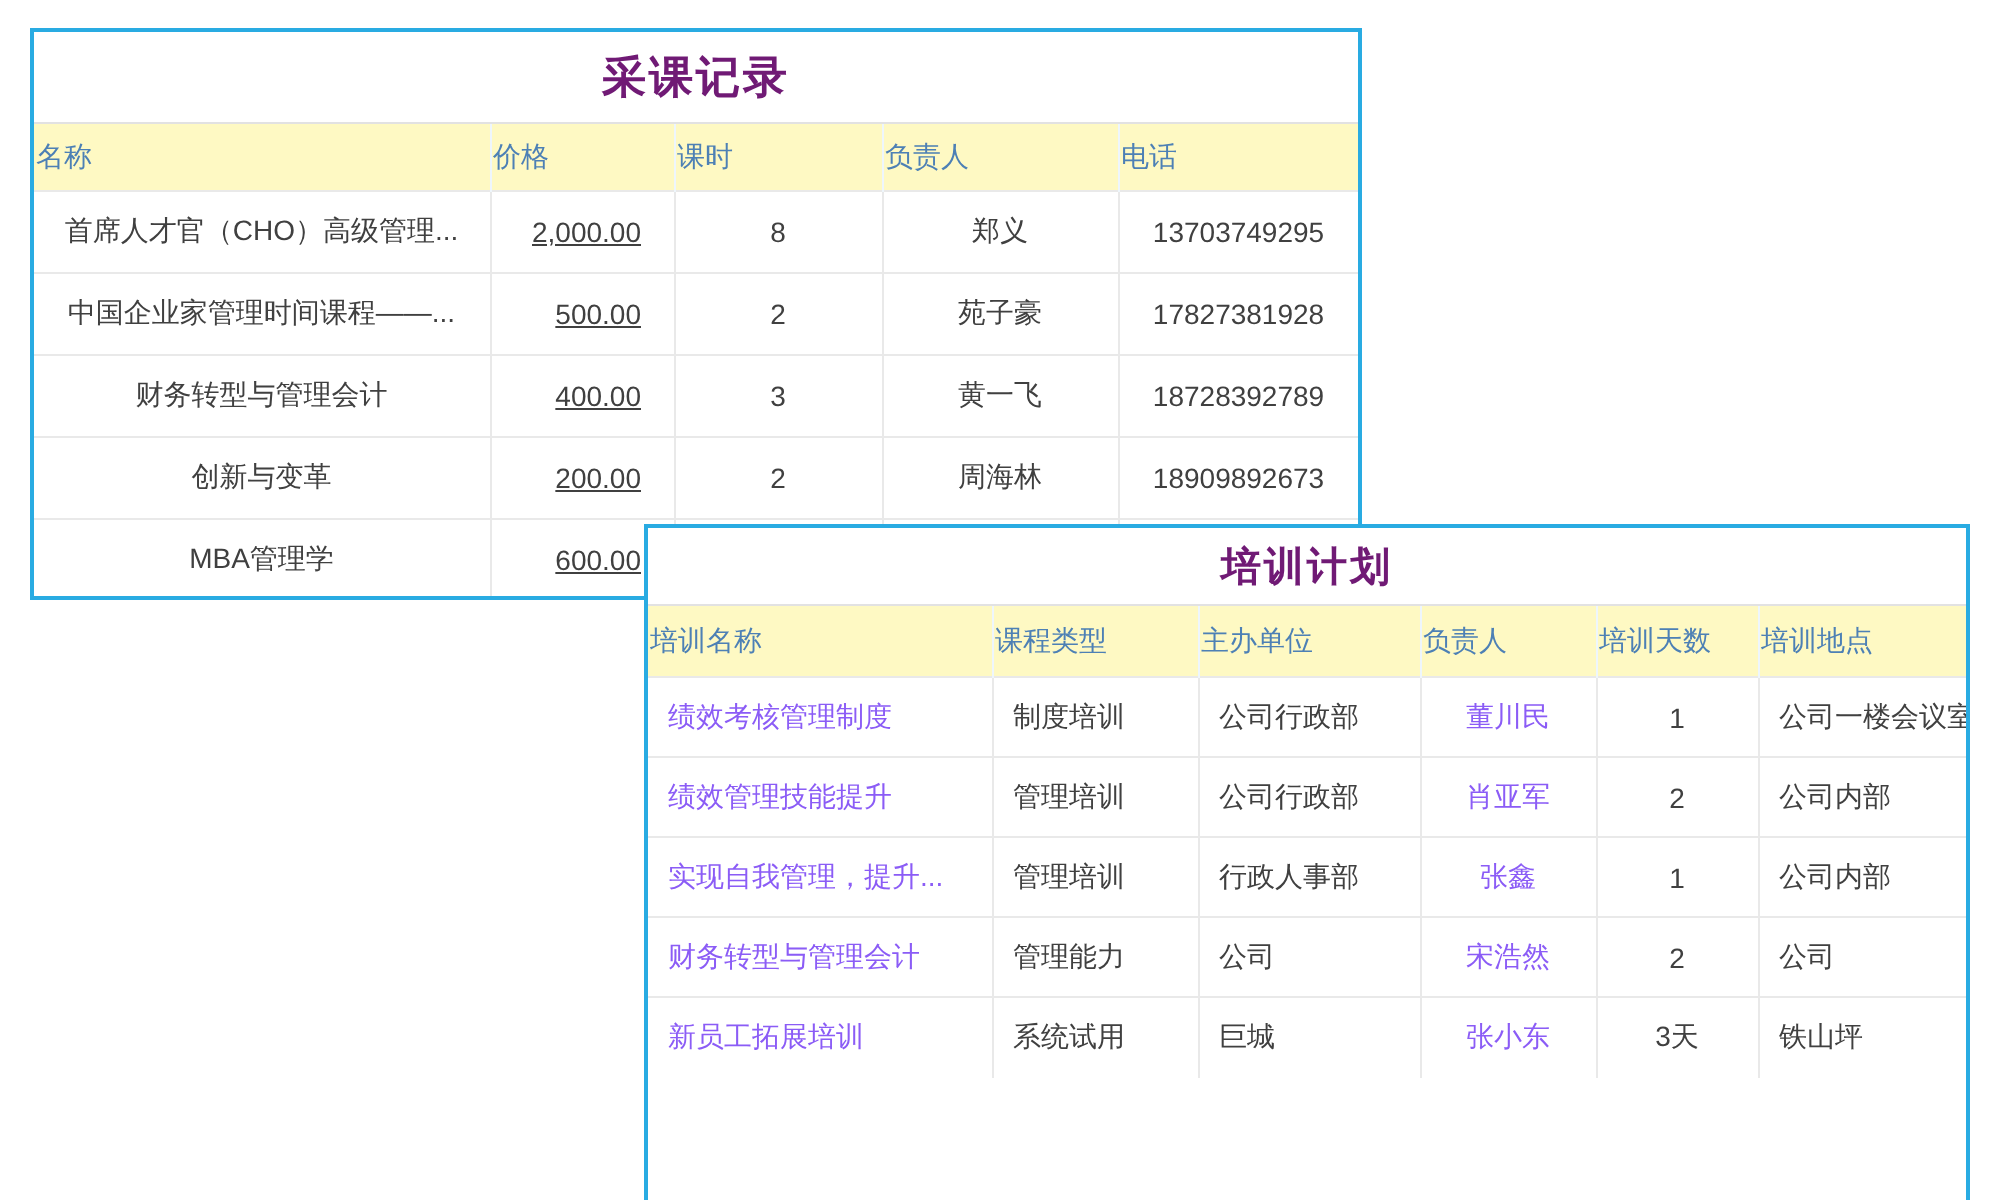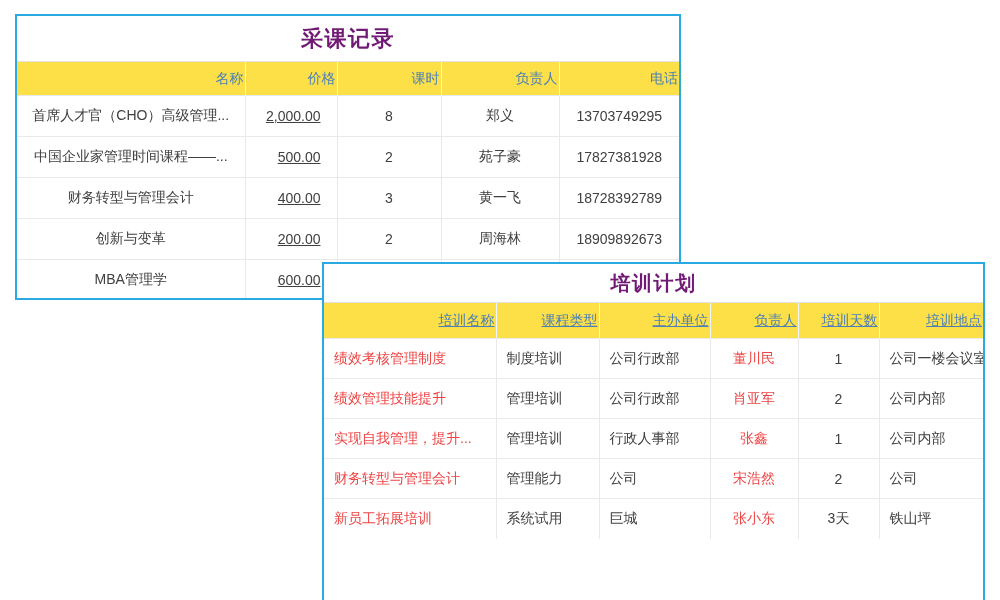--- a/index.html
+++ b/index.html
@@ -15,38 +15,38 @@
   #training-panel{left:322px;top:262px;width:663px;height:408px;z-index:2;}
   .panel-title{
     display:flex;align-items:center;justify-content:center;
     font-weight:bold;color:#701a75;letter-spacing:1.5px;
     border-bottom:1px solid #e2e2e2;background:#ffffff;
   }
   #purchase-panel .panel-title{height:45px;font-size:22px;}
   #training-panel .panel-title{height:38px;font-size:20px;}
   table.grid{width:100%;border-collapse:collapse;table-layout:fixed;font-size:14px;}
   .grid th{
-    background:#fde047;color:#4d80b5;font-weight:normal;text-align:right;
+    background:#fef9c3;color:#4d80b5;font-weight:normal;text-align:left;
     border-left:1px solid #eef6fc;overflow:hidden;white-space:nowrap;
   }
   .grid th:first-child{border-left:none;}
   #purchase-panel th{height:31px;}
-  #training-panel th{height:33px;text-decoration:underline;}
+  #training-panel th{height:33px;}
   .grid td{
     color:#404040;border-top:1px solid #e9e9e9;border-left:1px solid #e9e9e9;
     overflow:hidden;white-space:nowrap;box-sizing:border-box;
   }
   .grid td:first-child{border-left:none;}
   #purchase-panel td{height:41px;}
   #training-panel td{height:40px;}
   .al-c{text-align:center;}
   .al-r{text-align:right;padding-right:16px;text-decoration:underline;}
   .al-l{text-align:left;padding-left:10px;}
   .ellip{text-overflow:ellipsis;}
-  .link{color:#ef4444;cursor:pointer;}
+  .link{color:#8b5cf6;cursor:pointer;}
 </style>
 </head>
 <body>
 
 <div class="panel" id="purchase-panel">
   <div class="panel-title">采课记录</div>
   <table class="grid">
     <colgroup>
       <col style="width:228px">
         <col style="width:92px">

